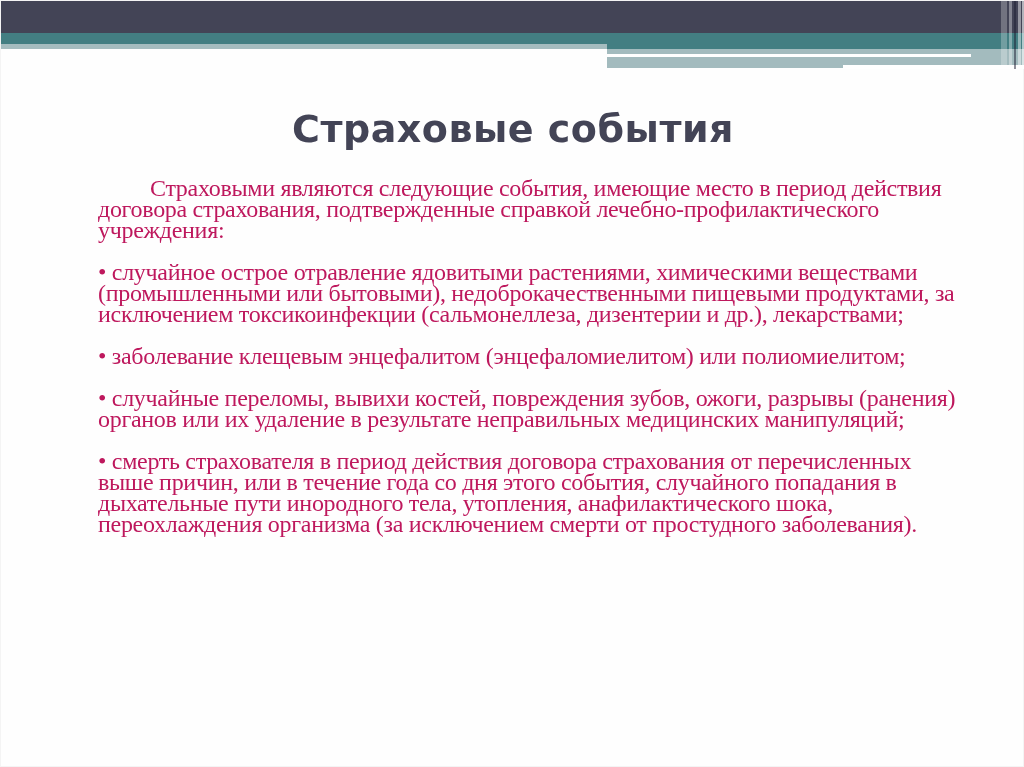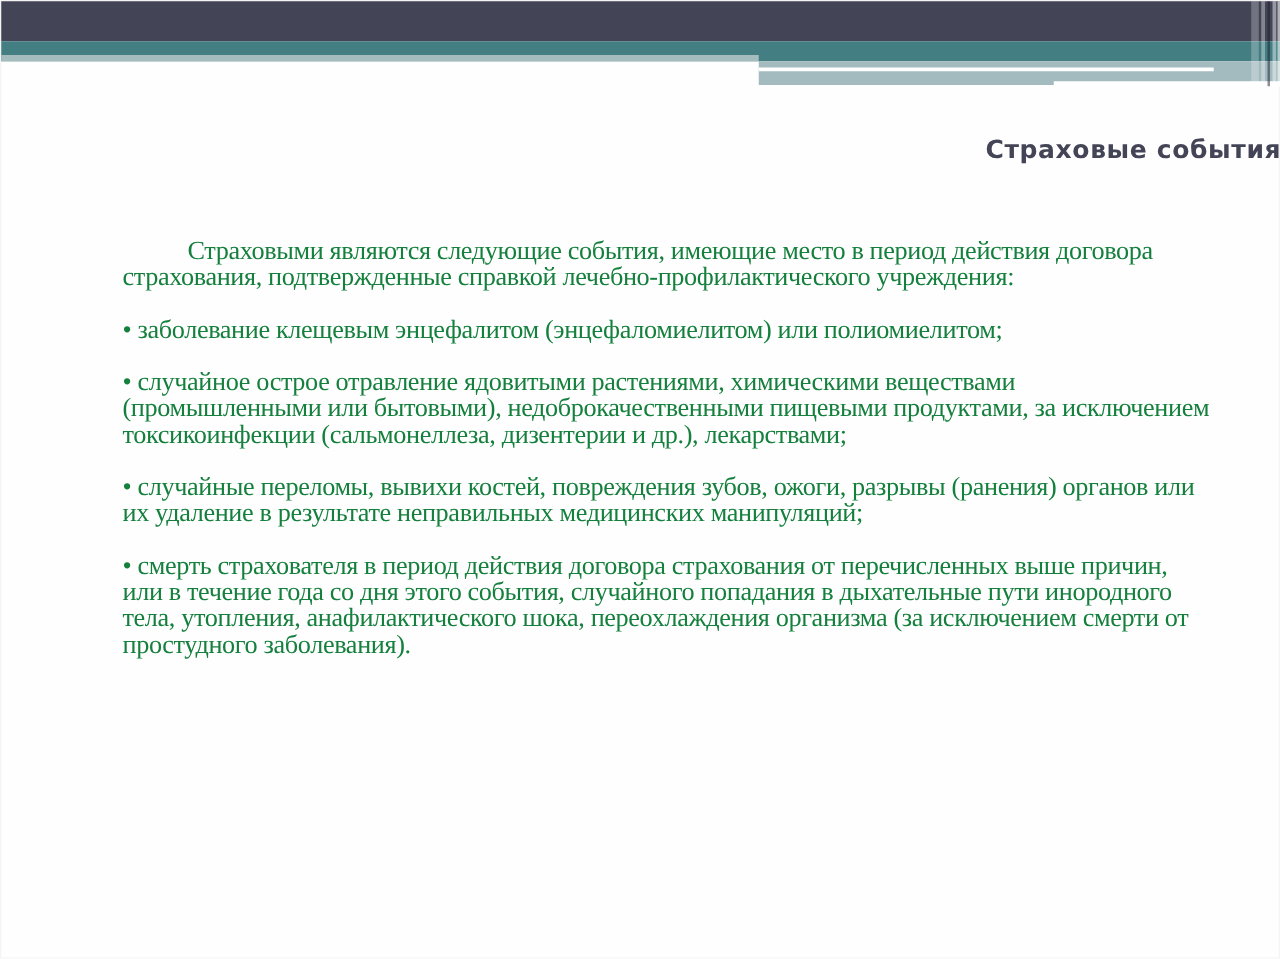--- a/index.html
+++ b/index.html
@@ -12,27 +12,27 @@
     .band { position: absolute; }
     .band-navy { left: 0; top: 0; width: 1024px; height: 32px; background: #434456; }
     .band-teal { left: 0; top: 32px; width: 1024px; height: 16px; background: #437e82; }
     .band-light-left { left: 0; top: 43px; width: 606px; height: 5px; background: #a5bcbf; }
     .band-light-r1 { left: 606px; top: 48px; width: 418px; height: 19px; background: #a3bbbe; }
     .band-white-line { left: 606px; top: 53px; width: 364px; height: 3px; background: #ffffff; }
     .band-white-r2 { left: 842px; top: 64px; width: 182px; height: 4px; background: #ffffff; }
     .stripes { position: absolute; left: 1000px; top: 0; width: 24px; height: 68px; }
     .stripes span { position: absolute; top: 0; height: 100%; }
     .title {
-      position: absolute; left: 0; top: 106px; width: 1024px; text-align: right;
-      font-family: "DejaVu Sans", sans-serif; font-weight: bold; font-size: 20px;
+      position: absolute; left: 0; top: 106px; width: 1024px; text-align: center;
+      font-family: "DejaVu Sans", sans-serif; font-weight: bold; font-size: 38px;
       color: #434456; letter-spacing: 0.5px;
     }
     .content {
-      position: absolute; left: 97px; top: 189px; width: 870px;
-      font-size: 21px; line-height: 21px; color: #15803d;
+      position: absolute; left: 97px; top: 177px; width: 870px;
+      font-size: 24px; line-height: 21px; color: #be185d;
       letter-spacing: -0.3px;
     }
     .content p { margin: 0 0 21px 0; }
     .content p.intro { text-indent: 52px; }
   </style>
 </head>
 <body>
 
 <div class="slide">
   <div class="band band-navy"></div>
@@ -46,18 +46,18 @@
     <span style="left:8px;width:3px;background:rgba(255,255,255,0.35);"></span>
     <span style="left:13px;width:2px;background:rgba(30,30,50,0.5);"></span>
     <span style="left:17px;width:3px;background:rgba(255,255,255,0.45);"></span>
     <span style="left:21px;width:3px;background:rgba(255,255,255,0.6);"></span>
   </div>
 
   <div class="title">Страховые события</div>
 
   <div class="content">
     <p class="intro">Страховыми являются следующие события, имеющие место в период действия договора страхования, подтвержденные справкой лечебно-профилактического учреждения:</p>
+    <p>• случайное острое отравление ядовитыми растениями, химическими веществами (промышленными или бытовыми), недоброкачественными пищевыми продуктами, за исключением токсикоинфекции (сальмонеллеза, дизентерии и др.), лекарствами;</p>
     <p>• заболевание клещевым энцефалитом (энцефаломиелитом) или полиомиелитом;</p>
-    <p>• случайное острое отравление ядовитыми растениями, химическими веществами (промышленными или бытовыми), недоброкачественными пищевыми продуктами, за исключением токсикоинфекции (сальмонеллеза, дизентерии и др.), лекарствами;</p>
     <p>• случайные переломы, вывихи костей, повреждения зубов, ожоги, разрывы (ранения) органов или их удаление в результате неправильных медицинских манипуляций;</p>
     <p>• смерть страхователя в период действия договора страхования от перечисленных выше причин, или в течение года со дня этого события, случайного попадания в дыхательные пути инородного тела, утопления, анафилактического шока, переохлаждения организма (за исключением смерти от простудного заболевания).</p>
   </div>
 </div>
 
 </body></html>

